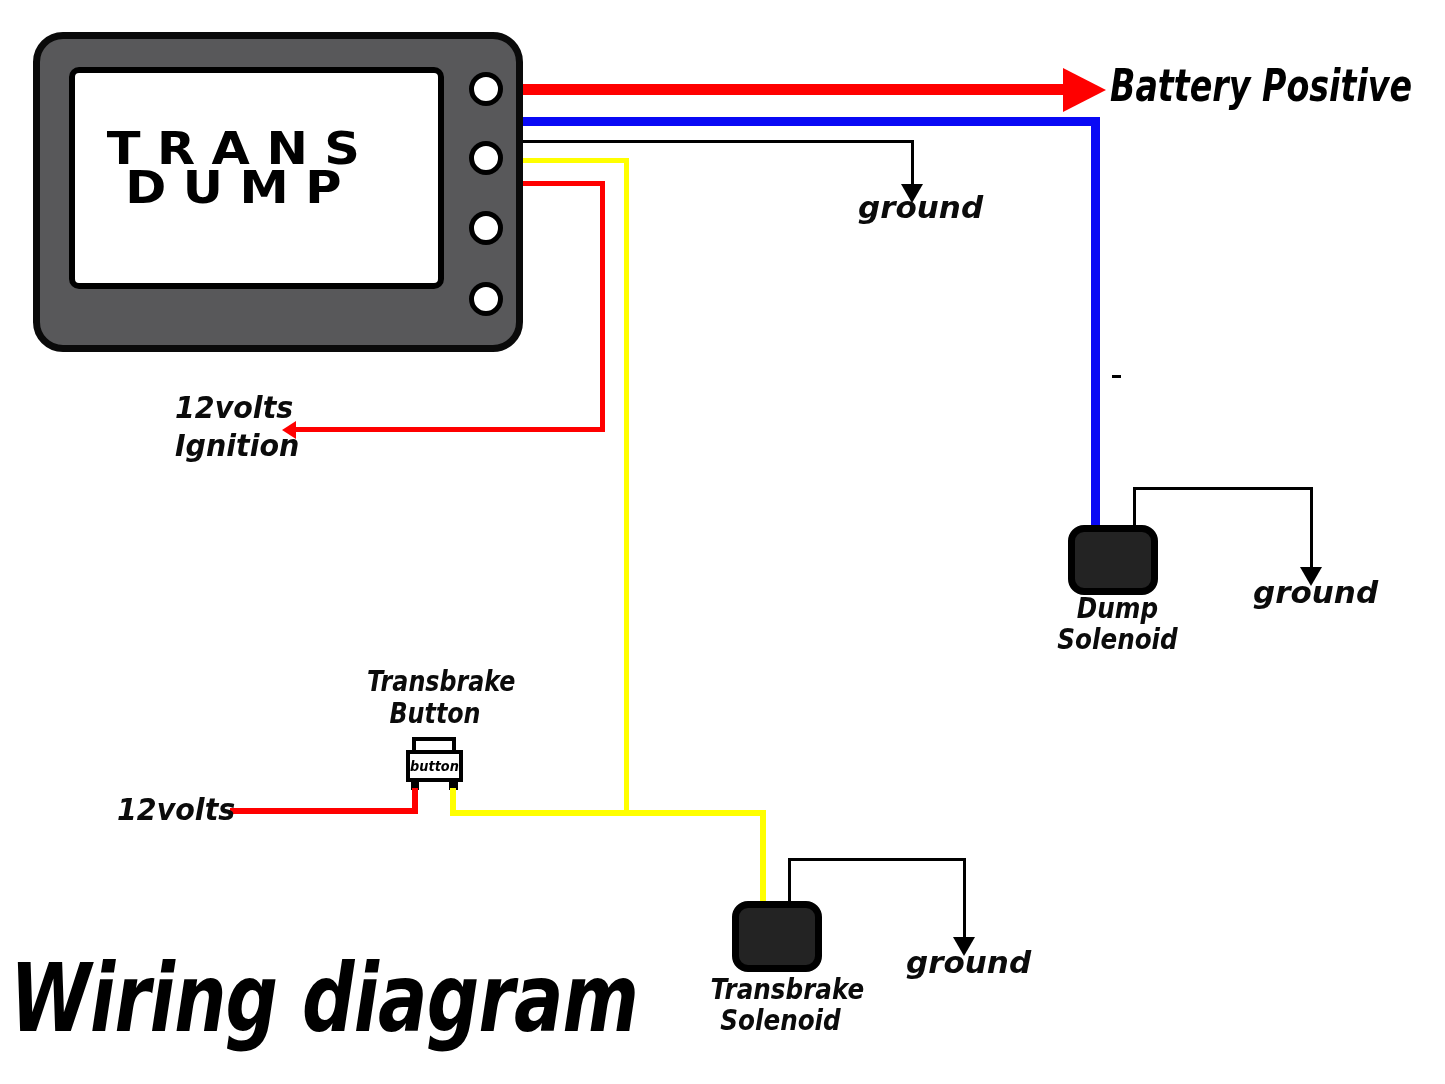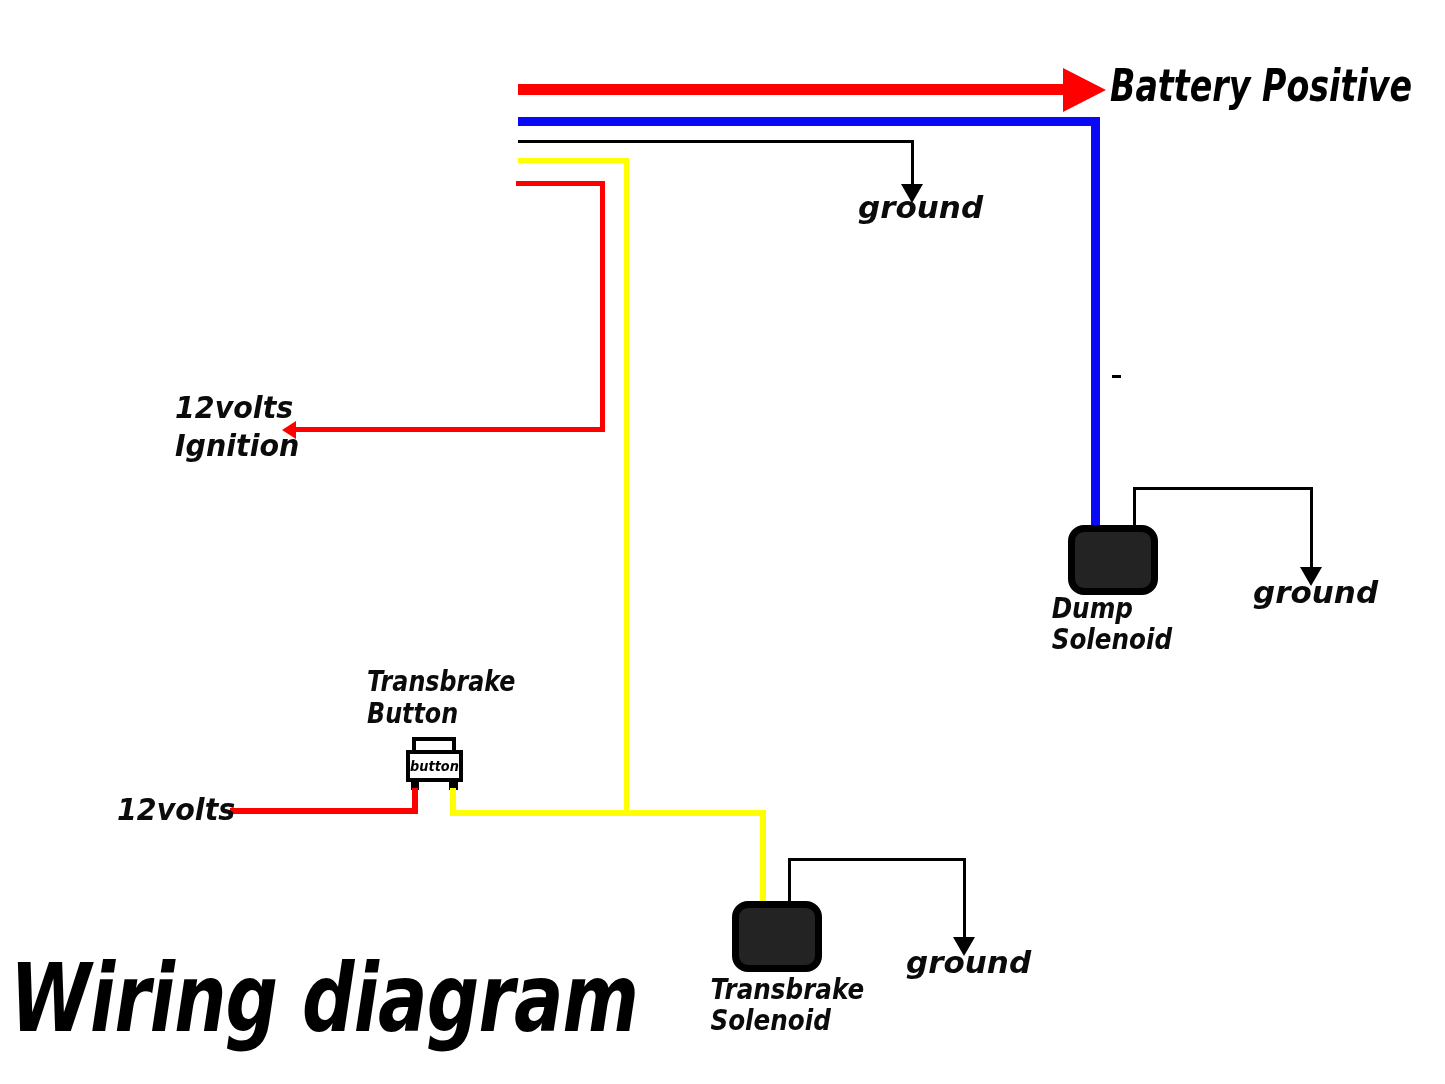--- a/index.html
+++ b/index.html
@@ -17,21 +17,21 @@
   .arrow{position:absolute;width:0;height:0;}
   .arrow-right-big{border-top:22px solid transparent;border-bottom:22px solid transparent;
     border-left:43px solid var(--wire-red,#ff0000);}
   .arrow-left-small{border-top:9px solid transparent;border-bottom:9px solid transparent;
     border-right:14px solid var(--wire-red,#ff0000);}
   .arrow-down{border-left:11px solid transparent;border-right:11px solid transparent;
     border-top:19px solid var(--wire-black,#000000);}
   
   .lbl{position:absolute;font-weight:bold;font-style:italic;color:var(--label-text,#0b0b0b);
     white-space:nowrap;line-height:1;}
-  .lbl.center{}
+  .lbl.center{text-align:center;}
   .squeeze{transform:scaleX(0.85);transform-origin:center;}
   
   .device{position:absolute;left:33px;top:32px;width:490px;height:320px;
     background:var(--device-body,#58585a);border:7px solid var(--device-border,#0a0a0a);
     border-radius:30px;box-sizing:border-box;}
   .screen{position:absolute;left:29px;top:28px;width:375px;height:222px;background:#ffffff;
     border:6px solid #000;border-radius:10px;box-sizing:border-box;
     display:flex;align-items:center;justify-content:center;padding:0 30px 20px 0;}
   .screen-text{font-weight:bold;font-size:45px;letter-spacing:15px;line-height:39px;
     color:#000;text-align:center;transform:scaleX(1.1);transform-origin:center;}
@@ -79,20 +79,32 @@
 
   <div class="wire w-red" style="left:516px;top:181px;width:89px;height:5px;"></div>
   <div class="wire w-red" style="left:600px;top:181px;width:5px;height:251px;"></div>
   <div class="wire w-red" style="left:294px;top:427px;width:311px;height:5px;"></div>
   <div class="arrow arrow-left-small" style="left:282px;top:421px;"></div>
   <div class="lbl" style="left:175px;top:388px;font-size:31px;line-height:38px;transform:scaleX(0.92);transform-origin:left top;">
     <div>12volts</div>
     <div>Ignition</div>
   </div>
 
+  <div class="device">
+    <div class="screen">
+      <div class="screen-text">
+        <div>TRANS</div>
+        <div>DUMP</div>
+      </div>
+    </div>
+    <div class="hole" style="top:33px;"></div>
+    <div class="hole" style="top:102px;"></div>
+    <div class="hole" style="top:172px;"></div>
+    <div class="hole" style="top:243px;"></div>
+  </div>
 
   <div class="solenoid" style="left:1068px;top:525px;"></div>
   <div class="lbl center" style="left:1040px;top:593px;width:155px;font-size:29px;line-height:31px;">
     <div class="squeeze">Dump</div>
     <div class="squeeze">Solenoid</div>
   </div>
   <div class="wire w-black" style="left:1133px;top:489px;width:3px;height:38px;"></div>
   <div class="wire w-black" style="left:1133px;top:487px;width:180px;height:3px;"></div>
   <div class="wire w-black" style="left:1310px;top:487px;width:3px;height:81px;"></div>
   <div class="arrow arrow-down" style="left:1300px;top:567px;"></div>

